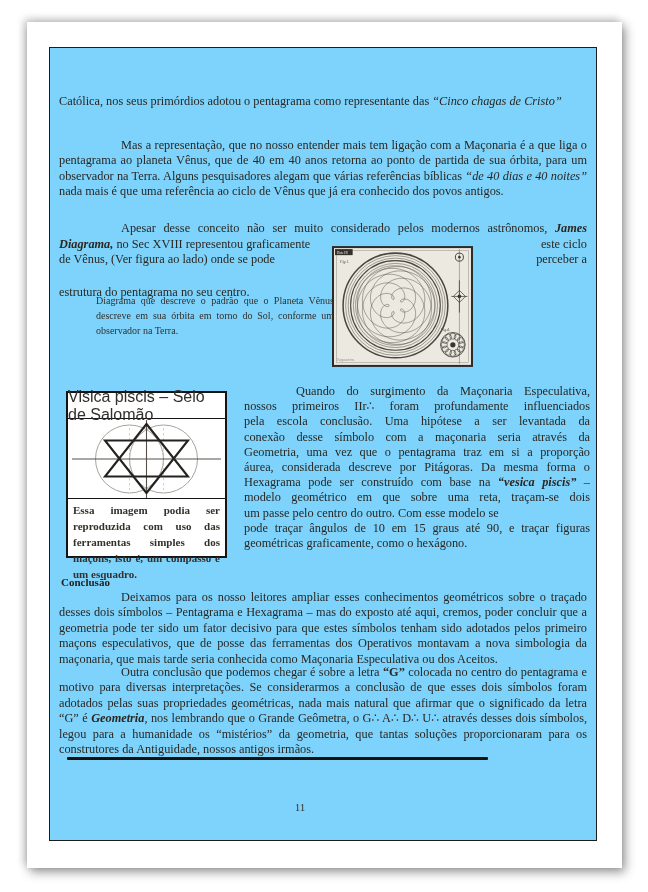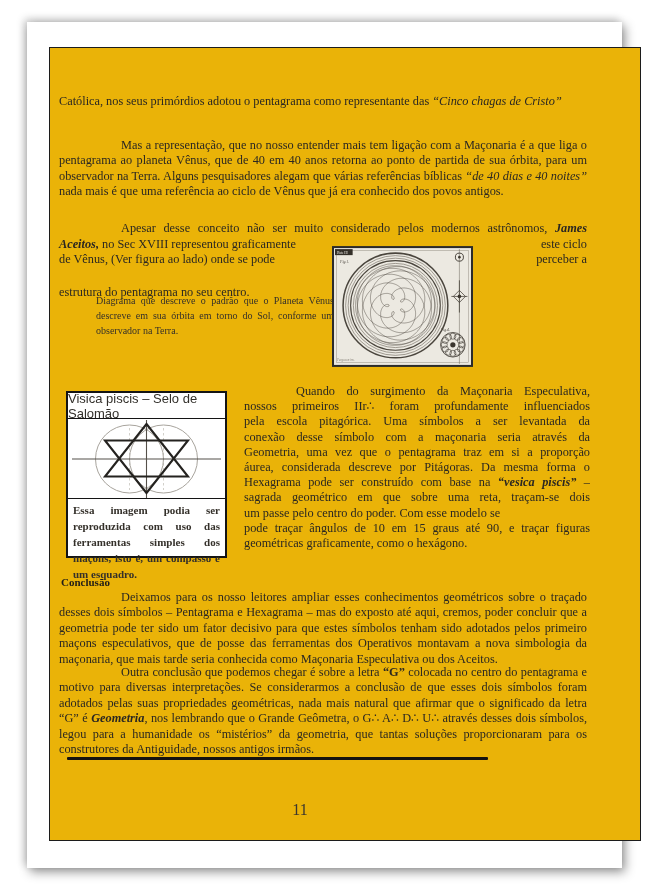--- a/index.html
+++ b/index.html
@@ -1,61 +1,61 @@
 <!DOCTYPE html>
 <html><head>
 <meta charset="utf-8">
 <style>
   html,body{margin:0;padding:0;width:648px;height:892px;background:#ffffff;overflow:hidden;}
   .canvas{position:relative;width:648px;height:892px;background:#ffffff;font-family:"Liberation Serif",serif;}
   .sheet{position:absolute;left:27px;top:22px;width:595px;height:846px;background:#ffffff;
          box-shadow:3px 4px 10px rgba(0,0,0,.42), -3px -3px 8px rgba(0,0,0,.20);}
-  .frame{position:absolute;left:22px;top:25px;width:546px;height:792px;border:1.3px solid #1c1c1c;background:#eab308;padding-left:44px;}
+  .frame{position:absolute;left:22px;top:25px;width:546px;height:792px;border:1.3px solid #1c1c1c;background:#7dd3fc;}
   .body{position:absolute;margin:0;color:#2a2722;font-size:12.3px;line-height:15.4px;text-align:justify;}
   .indent{text-indent:62px;}
   .s-i{font-style:italic;}
   .s-b{font-weight:bold;}
   .s-bi{font-weight:bold;font-style:italic;}
   .fixline{position:absolute;left:9px;width:528px;height:15.4px;color:#2a2722;font-size:12.3px;line-height:15.4px;white-space:nowrap;}
   .justlast{text-align:justify;text-align-last:justify;white-space:normal;}
   .flexline{display:flex;justify-content:space-between;}
   .figcap{position:absolute;left:46px;top:246px;width:238px;margin:0;color:#34302a;font-size:10px;line-height:14.8px;text-align:justify;}
   
   .venusfig{position:absolute;left:282px;top:198px;width:141px;height:121px;margin:0;}
   .venusfig svg{display:block;width:100%;height:100%;}
   
   .vbox{position:absolute;left:16px;top:343px;width:161px;height:167px;border:2px solid #141414;background:#ffffff;box-sizing:border-box;}
   .vbox-title{height:25px;border-bottom:1.5px solid #141414;display:flex;align-items:center;justify-content:center;
-              font-family:"Liberation Sans",sans-serif;font-size:13px;color:#33302b;}
+              font-family:"Liberation Sans",sans-serif;font-size:16px;color:#33302b;}
   .vbox-draw{height:79px;}
   .vbox-draw svg{display:block;width:100%;height:100%;}
   .vbox-cap{border-top:1.5px solid #141414;padding:3px 5px 0 5px;font-size:11px;line-height:16px;color:#34302a;text-align:justify;font-weight:bold;}
   
   .rcol{position:absolute;left:194px;top:336px;width:346px;color:#2a2722;font-size:12.3px;}
   .rcol .rline{line-height:15.2px;}
   .rcol .just{text-align:justify;text-align-last:justify;}
   .rcol .ind{text-indent:52px;}
   .concl-h{position:absolute;left:9px;top:526px;margin:2px;font-size:11px;font-weight:bold;color:#201d18;}
   .rule{position:absolute;left:17px;top:709px;width:421px;height:2.6px;background:#16130f;border-radius:1px;}
-  .pagenum{position:absolute;left:220px;top:753px;width:60px;text-align:center;font-size:16px;color:#3a362f;}
+  .pagenum{position:absolute;left:220px;top:753px;width:60px;text-align:center;font-size:11px;color:#3a362f;}
 </style>
 </head>
 <body>
 
 <div class="canvas">
   <div class="sheet">
     <div class="frame">
 
       <p class="body" style="left:9px;top:46px;width:528px;"><span>Católica, nos seus primórdios adotou o pentagrama como representante das </span><span class="s-i">“Cinco chagas de Cristo”</span></p>
 
       <p class="body indent" style="left:9px;top:90px;width:528px;"><span>Mas a representação, que no nosso entender mais tem ligação com a Maçonaria é a que liga o pentagrama ao planeta Vênus, que de 40 em 40 anos retorna ao ponto de partida de sua órbita, para um observador na Terra.  Alguns pesquisadores alegam que várias referências bíblicas </span><span class="s-i">“de 40 dias e 40 noites”</span><span> nada mais é que uma referência ao ciclo de Vênus que já era conhecido dos povos antigos.</span></p>
 
       <div class="fixline justlast indent" style="top:173px;"><span>Apesar desse conceito não ser muito considerado pelos modernos astrônomos, </span><span class="s-bi">James</span></div>
       <div class="fixline flexline" style="top:188.5px;">
-        <span><span class="s-bi">Aceitos,</span><span> no Sec XVIII representou graficamente</span></span>
+        <span><span class="s-bi">Diagrama,</span><span> no Sec XVIII representou graficamente</span></span>
         <span><span>este ciclo</span></span>
       </div>
       <div class="fixline flexline" style="top:204px;">
         <span><span>de Vênus, (Ver figura ao lado) onde se pode</span></span>
         <span><span>perceber a</span></span>
       </div>
       <div class="fixline" style="top:237px;"><span>estrutura do pentagrama no seu centro.</span></div>
 
       <figure class="venusfig">
         <svg id="venus-rose" viewBox="0 0 140 120" xmlns="http://www.w3.org/2000/svg">
@@ -130,27 +130,27 @@
               <path d="M78.5 74 L37 21.5 L120 21.5 Z"></path>
             </g>
           </svg>
         </div>
         <div class="vbox-cap"><span>Essa imagem  podia ser reproduzida com uso das ferramentas simples dos maçons, isto é, um compasso e um esquadro.</span></div>
       </div>
 
       <div class="rcol">
           <div class="rline just ind"><span>Quando do surgimento da Maçonaria Especulativa,</span></div>
           <div class="rline just"><span>nossos primeiros IIr∴ foram profundamente influenciados</span></div>
-          <div class="rline just"><span>pela escola pitagórica. Uma símbolos a ser levantada da</span></div>
+          <div class="rline just"><span>pela escola conclusão. Uma hipótese a ser levantada da</span></div>
           <div class="rline just"><span>conexão desse símbolo com a maçonaria seria através da</span></div>
           <div class="rline just"><span>Geometria, uma vez que o pentagrama traz em si a proporção</span></div>
           <div class="rline just"><span>áurea, considerada descreve por Pitágoras. Da mesma forma o</span></div>
           <div class="rline just"><span>Hexagrama pode ser construído com base na </span><span class="s-bi">“vesica piscis”</span><span> –</span></div>
-          <div class="rline just"><span>sagrada geométrico em que sobre uma reta, traçam-se dois</span></div>
-          <div class="rline"><span>um passe pelo centro do poder. Com esse modelo se</span></div>
+          <div class="rline just"><span>modelo geométrico em que sobre uma reta, traçam-se dois</span></div>
+          <div class="rline"><span>um passe pelo centro do outro. Com esse modelo se</span></div>
           <div class="rline just"><span>pode traçar ângulos de 10 em 15 graus até 90, e traçar figuras</span></div>
           <div class="rline"><span>geométricas graficamente, como o hexágono.</span></div>
         </div>
 
       <h3 class="concl-h">Conclusão</h3>
 
       <p class="body indent" style="left:9px;top:542px;width:528px;"><span>Deixamos para os nosso leitores ampliar esses conhecimentos geométricos sobre o traçado desses dois símbolos – Pentagrama e Hexagrama – mas do exposto até aqui, cremos, poder concluir que a geometria pode ter sido um fator decisivo para que estes símbolos tenham sido adotados pelos primeiro maçons especulativos, que de posse das ferramentas dos Operativos montavam a nova simbologia da maçonaria, que mais tarde seria conhecida como Maçonaria Especulativa ou dos Aceitos.</span></p>
 
       <p class="body indent" style="left:9px;top:617px;width:528px;"><span>Outra conclusão que podemos chegar é sobre a letra </span><span class="s-b">“G”</span><span> colocada no centro do pentagrama e motivo para diversas interpretações. Se considerarmos a conclusão de que esses dois símbolos foram adotados pelas suas propriedades geométricas, nada mais natural que afirmar que o significado da letra “G” é </span><span class="s-bi">Geometria</span><span>, nos lembrando que o Grande Geômetra, o G∴ A∴ D∴ U∴ através desses dois símbolos, legou para a humanidade os “mistérios” da geometria, que tantas soluções proporcionaram para os construtores da Antiguidade, nossos antigos irmãos.</span></p>
 

